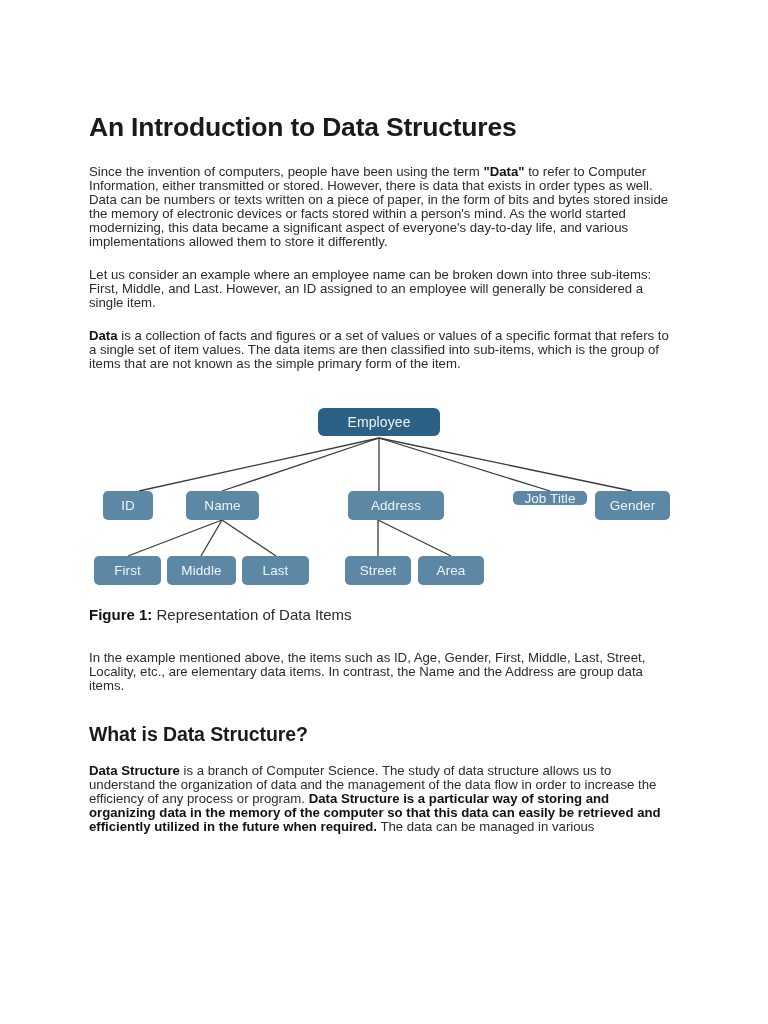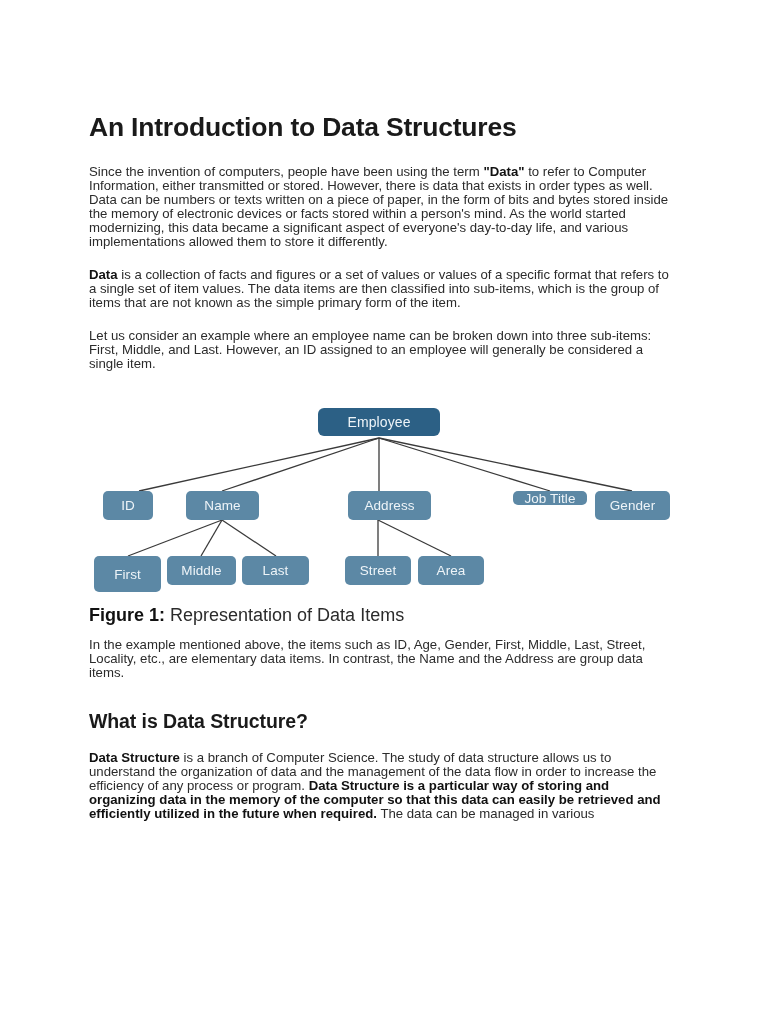--- a/index.html
+++ b/index.html
@@ -82,40 +82,40 @@
     white-space: nowrap;
     background: #5c88a5;
     z-index: 2;
   }
   .node.root {
     background: #2c6085;
     border-radius: 6px;
     font-size: 14px;
   }
   .fig-caption {
-    font-size: 18px;
+    font-size: 15px;
     line-height: 20px;
-    margin: 0 0 13px 0;
+    margin: 0 0 26px 0;
     color: #2b2b2b;
   }
   .fig-caption .lbl { font-weight: bold; color: #111; }
 </style>
 </head>
 <body>
 
 <div class="page">
   <div class="content">
 
     <h1 class="doc-title">An Introduction to Data Structures</h1>
 
     <p class="body-text"><span>Since the invention of computers, people have been using the term </span><span class="bold">"Data"</span><span> to refer to Computer Information, either transmitted or stored. However, there is data that exists in order types as well. Data can be numbers or texts written on a piece of paper, in the form of bits and bytes stored inside the memory of electronic devices or facts stored within a person's mind. As the world started modernizing, this data became a significant aspect of everyone's day-to-day life, and various implementations allowed them to store it differently.</span></p>
 
+    <p class="body-text"><span>Let us consider an example where an employee name can be broken down into three sub-items: First, Middle, and Last. However, an ID assigned to an employee will generally be considered a single item.</span></p>
+
     <p class="body-text"><span class="bold">Data</span><span> is a collection of facts and figures or a set of values or values of a specific format that refers to a single set of item values. The data items are then classified into sub-items, which is the group of items that are not known as the simple primary form of the item.</span></p>
-
-    <p class="body-text"><span>Let us consider an example where an employee name can be broken down into three sub-items: First, Middle, and Last. However, an ID assigned to an employee will generally be considered a single item.</span></p>
 
     <div class="figure-block">
       <div class="diagram" id="diagram-root">
         <svg id="diagram-edges" viewBox="0 0 590 200">
             <line x1="290" y1="41" x2="50" y2="94" stroke="#3a3a3a" stroke-width="1.3"></line>
             <line x1="290" y1="41" x2="133" y2="94" stroke="#3a3a3a" stroke-width="1.3"></line>
             <line x1="290" y1="41" x2="290" y2="94" stroke="#3a3a3a" stroke-width="1.3"></line>
             <line x1="290" y1="41" x2="461" y2="94" stroke="#3a3a3a" stroke-width="1.3"></line>
             <line x1="290" y1="41" x2="543" y2="94" stroke="#3a3a3a" stroke-width="1.3"></line>
             <line x1="133" y1="123" x2="39" y2="159" stroke="#3a3a3a" stroke-width="1.3"></line>
@@ -126,30 +126,30 @@
           </svg>
       <div class="node root" style="left: 229px; top: 11px; width: 122px; height: 28px; background: rgb(44, 96, 133); color: rgb(238, 244, 248);">
             <span>Employee</span>
           </div>
           <div class="node" style="left: 14px; top: 94px; width: 50px; height: 29px; background: rgb(92, 136, 165); color: rgb(238, 244, 248);">
             <span>ID</span>
           </div>
           <div class="node" style="left: 97px; top: 94px; width: 73px; height: 29px; background: rgb(92, 136, 165); color: rgb(238, 244, 248);">
             <span>Name</span>
           </div>
-          <div class="node" style="left: 259px; top: 94px; width: 83px; height: 29px; background: rgb(92, 136, 165); color: rgb(238, 244, 248);">
+          <div class="node" style="left: 259px; top: 94px; width: 96px; height: 29px; background: rgb(92, 136, 165); color: rgb(238, 244, 248);">
             <span>Address</span>
           </div>
           <div class="node" style="left: 424px; top: 94px; width: 74px; height: 14px; background: rgb(92, 136, 165); color: rgb(238, 244, 248);">
             <span>Job Title</span>
           </div>
           <div class="node" style="left: 506px; top: 94px; width: 75px; height: 29px; background: rgb(92, 136, 165); color: rgb(238, 244, 248);">
             <span>Gender</span>
           </div>
-          <div class="node" style="left: 5px; top: 159px; width: 67px; height: 36px; background: rgb(92, 136, 165); color: rgb(238, 244, 248); justify-content: center;">
+          <div class="node" style="left: 5px; top: 159px; width: 67px; height: 29px; background: rgb(92, 136, 165); color: rgb(238, 244, 248); justify-content: center;">
             <span>First</span>
           </div>
           <div class="node" style="left: 78px; top: 159px; width: 69px; height: 29px; background: rgb(92, 136, 165); color: rgb(238, 244, 248);">
             <span>Middle</span>
           </div>
           <div class="node" style="left: 153px; top: 159px; width: 67px; height: 29px; background: rgb(92, 136, 165); color: rgb(238, 244, 248);">
             <span>Last</span>
           </div>
           <div class="node" style="left: 256px; top: 159px; width: 66px; height: 29px; background: rgb(92, 136, 165); color: rgb(238, 244, 248);">
             <span>Street</span>

